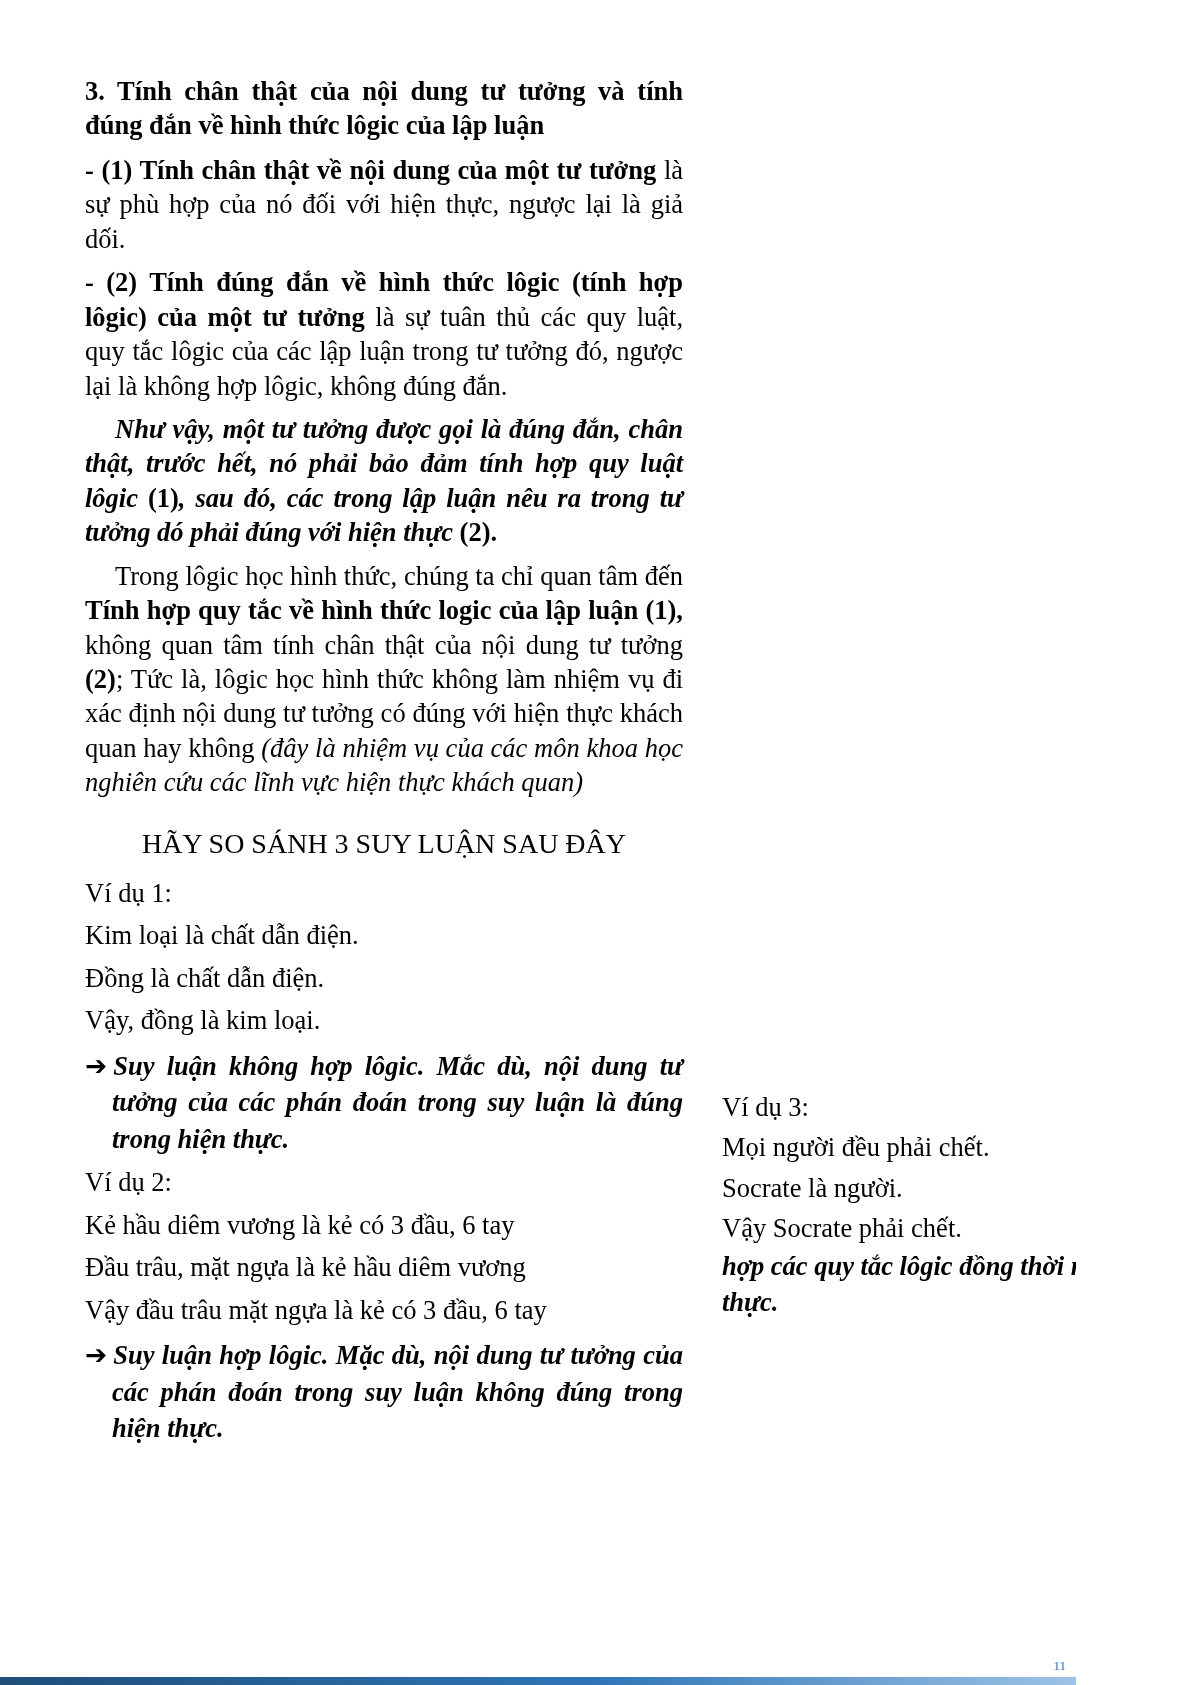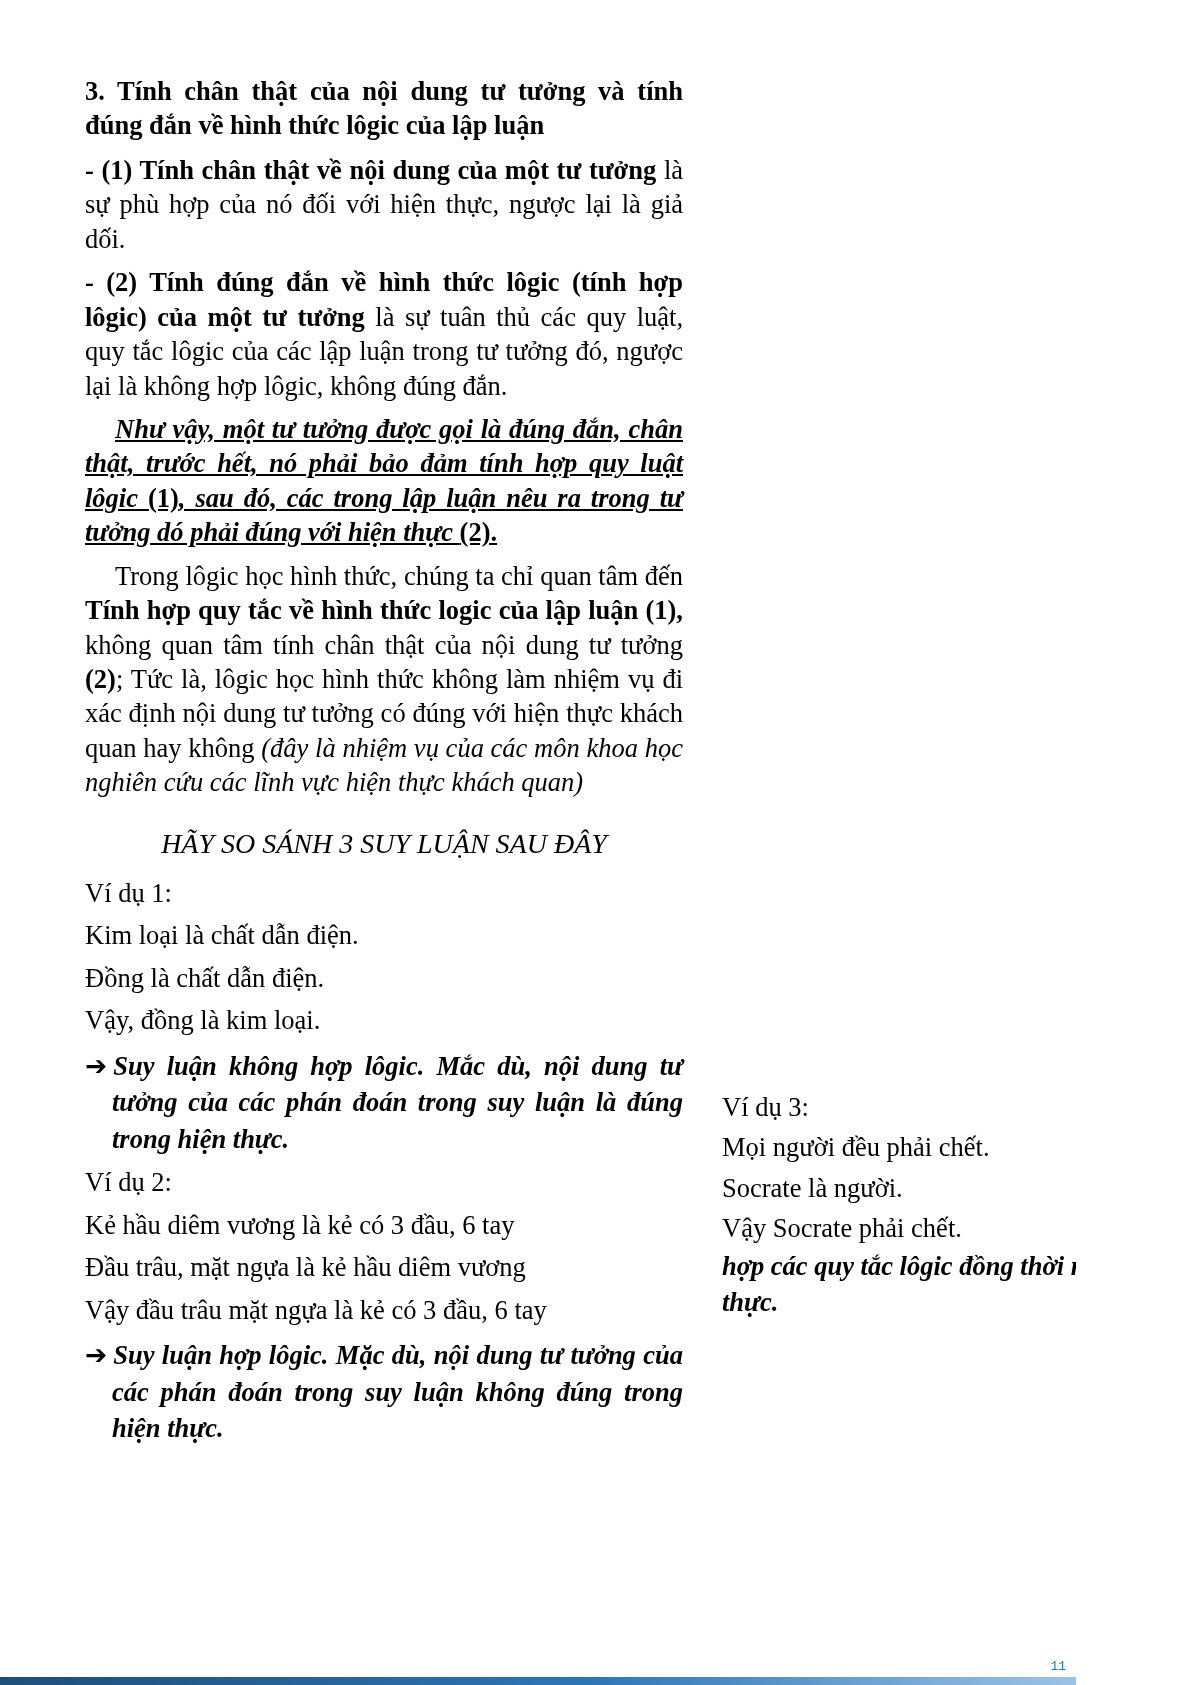--- a/index.html
+++ b/index.html
@@ -26,30 +26,29 @@
     text-align: justify;
     margin-bottom: 10px;
   }
   .para {
     font-size: 26.5px;
     line-height: 1.3;
     text-align: justify;
     margin-bottom: 9px;
   }
   .para.indent { text-indent: 30px; }
-  .bi { font-weight: bold; font-style: italic; text-decoration: underline; }
+  .bi { font-weight: bold; font-style: italic; }
   .b { font-weight: bold; }
   .upright { font-style: normal; font-weight: bold; }
   .red { color: #000000; font-style: italic; }
   .compare-heading {
     font-size: 28px;
     text-align: center;
     margin: 28px 0 14px 0;
     font-weight: normal;
-    font-style: italic;
   }
   .ex-label, .ex-line {
     font-size: 26.5px;
     line-height: 1.3;
     margin: 4px 0 0 0;
     padding: 2px 0;
   }
   .conclusion {
     font-size: 26.5px;
     font-weight: bold;
@@ -90,21 +89,21 @@
     width: 100%;
     height: 8px;
     background: linear-gradient(90deg, #1f4e79 0%, #2e75b6 55%, #9dc3e6 100%);
   }
   .page-number {
     position: absolute;
     right: 10px;
     bottom: 11px;
     font-size: 13px;
     color: #2e75b6;
-    font-family: Liberation Mono, monospace;
+    font-family: Liberation Serif, serif;
   }
 </style>
 </head>
 <body>
 
 <div class="page">
 
   <div class="left-col">
 
     <div class="title">3. Tính chân thật của nội dung tư tưởng và tính đúng đắn về hình thức lôgic của lập luận</div>

